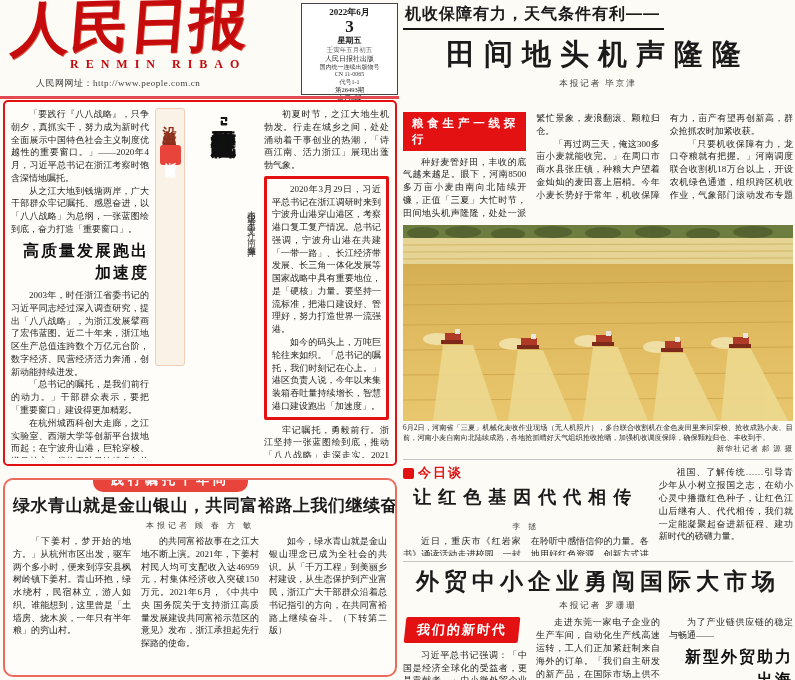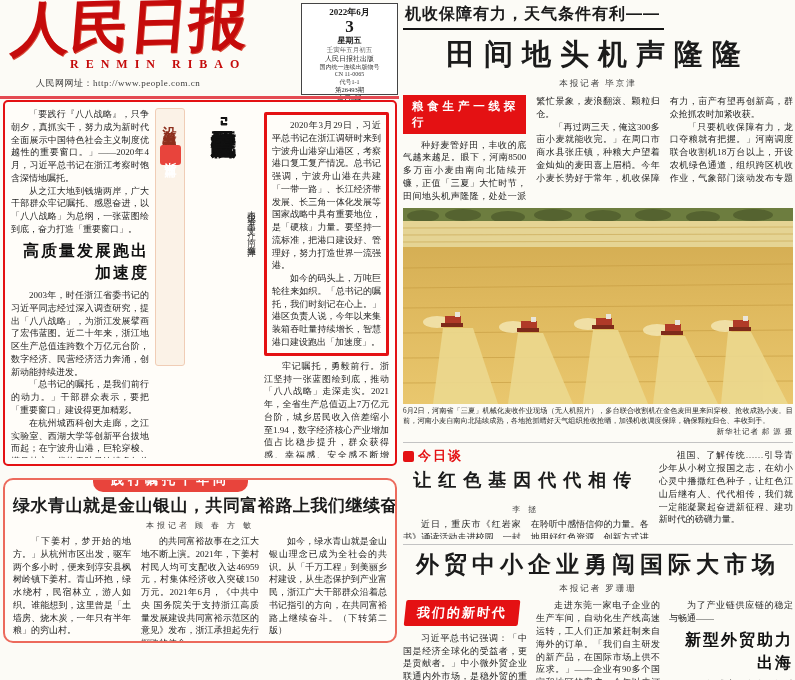--- a/index.html
+++ b/index.html
@@ -38,21 +38,21 @@
 
   .red-rule { position:absolute; left:0; top:96px; width:399px; height:3px; background:#e44a52; }
 
   
   .right-col { position:absolute; left:403px; top:2px; width:390px; height:678px; }
   .kicker { display:inline-block; font-size:16px; font-weight:bold; letter-spacing:1px;
     border-bottom:2.5px solid #141414; padding:2px 4px 3px 2px; }
   .main-head { font-size:29px; font-weight:900; letter-spacing:9px; text-align:center;
     margin-top:5px; white-space:nowrap; }
   .byline { text-align:center; font-size:8.5px; color:#3c3c3c; margin-top:3px; letter-spacing:2px; }
-  .top-cols { margin-top:5px; height:108px; overflow:hidden;
+  .top-cols { margin-top:22px; height:108px; overflow:hidden;
     column-count:3; column-gap:10px; }
   .badge-red { display:inline-block; background:#e41113; color:#fff; font-weight:bold;
     font-size:11.5px; letter-spacing:2px; padding:3px 9px; margin-bottom:5px; }
   .txt { font-size:9px; line-height:1.42; text-align:justify; color:#242424; }
   .txt p { text-indent:2em; }
 
   .photo-wrap { margin-top:5px; width:390px; height:196px; overflow:hidden; background:#d8b356; }
   .caption { margin-top:3px; font-size:7.2px; line-height:1.35; text-align:justify; color:#2a2a2a; }
   .credit { text-align:right; font-size:7.5px; color:#333; margin-top:1px; letter-spacing:1px; }
 
@@ -101,21 +101,21 @@
   .f-colE { flex:1; position:relative; height:100%; overflow:hidden; }
   .star {
     position:absolute; left:-66px; top:-4px; width:64px; height:62px; background:#e8120c;
     clip-path:polygon(50% 0%,61% 35%,98% 35%,68% 57%,79% 91%,50% 70%,21% 91%,32% 57%,2% 35%,39% 35%);
     transform:rotate(-10deg); z-index:3;
   }
   .f-redbox { border:3px solid #e41113; border-radius:2px; padding:4px 5px; margin:4px 0; }
 
   
   .green-box {
-    position:absolute; left:3px; top:478px; width:394px; height:165px;
+    position:absolute; left:3px; top:478px; width:394px; height:199px;
     border:2px solid #ec6a5c; border-radius:10px; background:#fffdf9;
     padding:14px 8px 6px; overflow:hidden;
   }
   .green-tab {
     position:absolute; left:88px; top:-12px; background:#e8443c; color:#fff;
     font-weight:900; font-size:13px; letter-spacing:4px; padding:3px 18px;
     border-radius:10px; font-family:"Liberation Sans","DejaVu Sans",sans-serif;
   }
   .green-head { font-size:17px; font-weight:900; letter-spacing:0.5px; text-align:center;
     white-space:nowrap; font-family:"Liberation Sans","DejaVu Sans",sans-serif; }
@@ -303,20 +303,21 @@
     </div>
 
     <div class="f-vhead">
       <span>践行</span><span class="bq">『</span><span>八八战略</span><span class="bq">』</span><span>打造</span><span class="bq">『</span><span>重要窗口</span><span class="bq">』</span>
     </div>
 
     <div class="f-vbyline">本报记者 李中文 江 南 窦瀚洋</div>
 
     <div class="f-colE txt">
       <div class="star"></div>
+      <p>初夏时节，之江大地生机勃发。行走在城乡之间，处处涌动着干事创业的热潮，「诗画江南、活力浙江」展现出蓬勃气象。</p>
       <div class="f-redbox">
         <p>2020年3月29日，习近平总书记在浙江调研时来到宁波舟山港穿山港区，考察港口复工复产情况。总书记强调，宁波舟山港在共建「一带一路」、长江经济带发展、长三角一体化发展等国家战略中具有重要地位，是「硬核」力量。要坚持一流标准，把港口建设好、管理好，努力打造世界一流强港。</p>
         <p>如今的码头上，万吨巨轮往来如织。「总书记的嘱托，我们时刻记在心上。」港区负责人说，今年以来集装箱吞吐量持续增长，智慧港口建设跑出「加速度」。</p>
       </div>
       <p>牢记嘱托，勇毅前行。浙江坚持一张蓝图绘到底，推动「八八战略」走深走实。2021年，全省生产总值迈上7万亿元台阶，城乡居民收入倍差缩小至1.94，数字经济核心产业增加值占比稳步提升，群众获得感、幸福感、安全感不断增强。</p>
 
     </div>
   </div>
 
   <div class="green-box">

